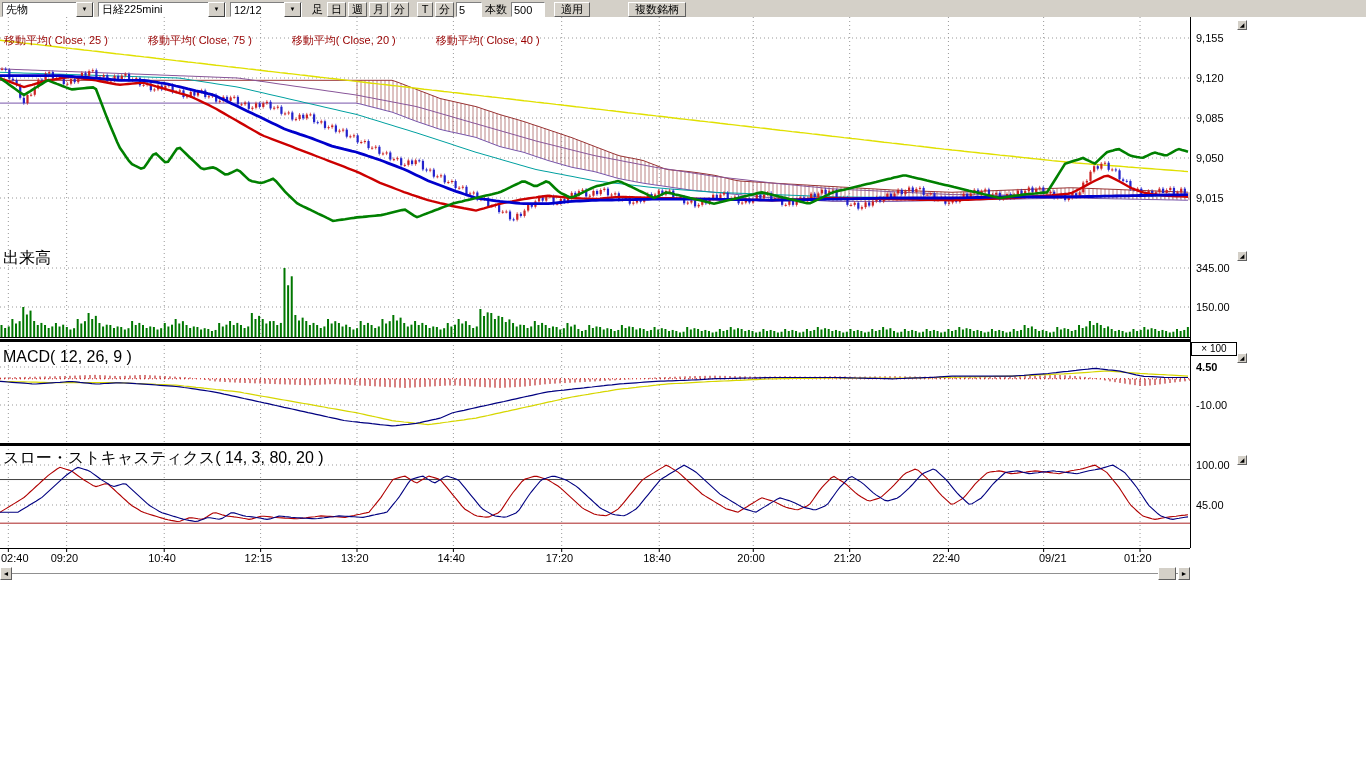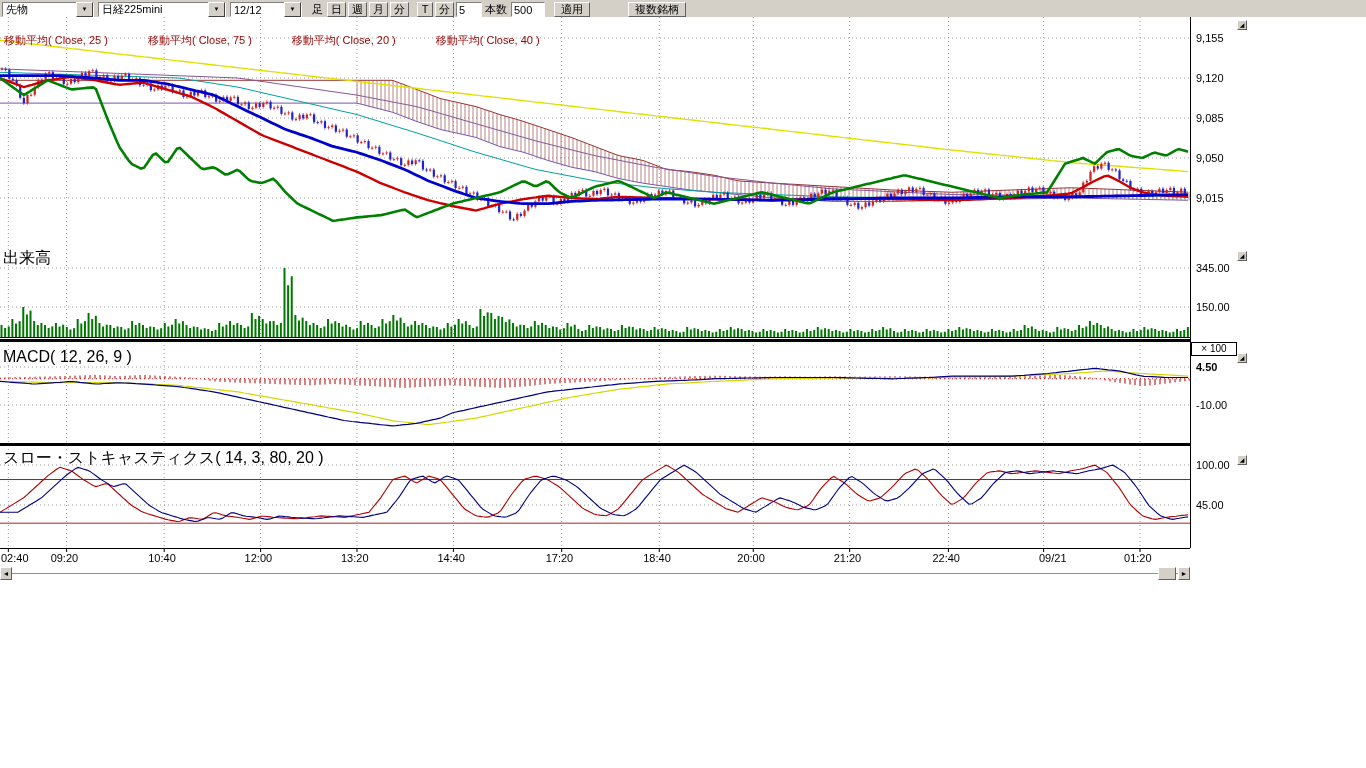--- a/index.html
+++ b/index.html
@@ -1602,21 +1602,21 @@
       <div class="ax" style="top: 284px;">150.00</div>
       <div class="ax" style="top: 344px; font-weight: bold;">4.50</div>
       <div class="ax" style="top: 382px;">-10.00</div>
       <div class="ax" style="top: 442px;">100.00</div>
       <div class="ax" style="top: 482px;">45.00</div>
     </div>
   <div id="time-axis">
       <div class="tlab" style="left: 1px;">02:40</div>
       <div class="tlab" style="left: 50.64px;">09:20</div>
       <div class="tlab" style="left: 148.22px;">10:40</div>
-      <div class="tlab" style="left: 244.61px;">12:00</div>
+      <div class="tlab" style="left: 244.61px;">12:15</div>
       <div class="tlab" style="left: 341px;">13:20</div>
       <div class="tlab" style="left: 437.39px;">14:40</div>
       <div class="tlab" style="left: 545.68px;">17:20</div>
       <div class="tlab" style="left: 643.26px;">18:40</div>
       <div class="tlab" style="left: 737.27px;">20:00</div>
       <div class="tlab" style="left: 833.66px;">21:20</div>
       <div class="tlab" style="left: 932.43px;">22:40</div>
       <div class="tlab" style="left: 1039px;">09/21</div>
       <div class="tlab" style="left: 1124.02px;">01:20</div>
     </div>

